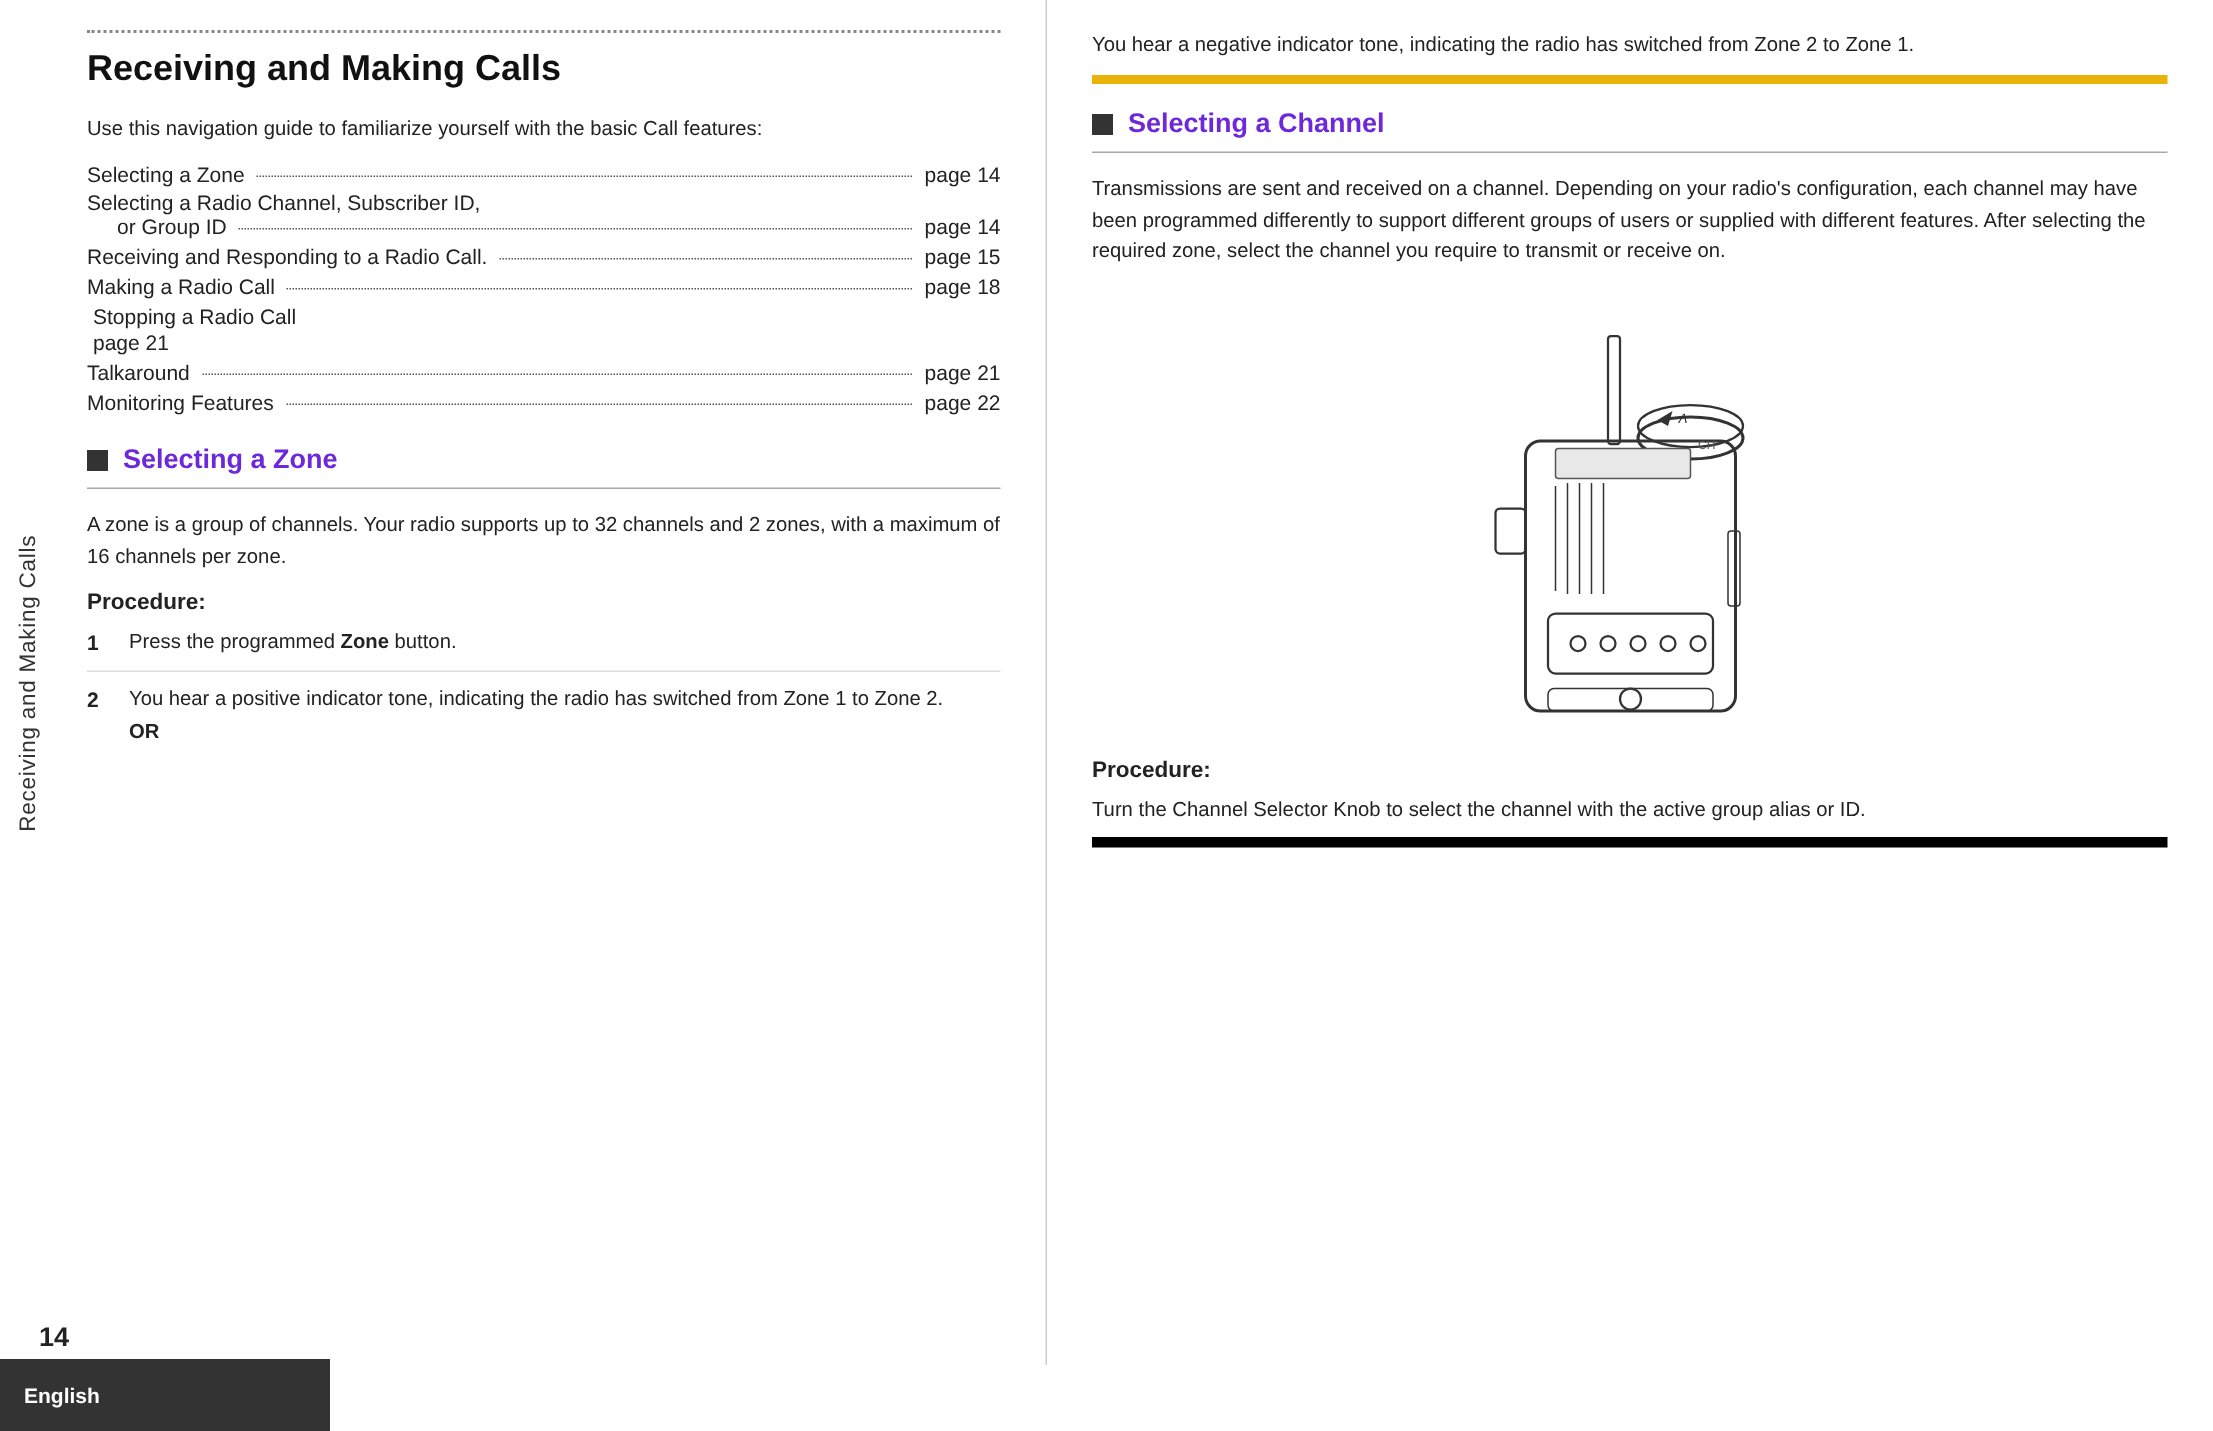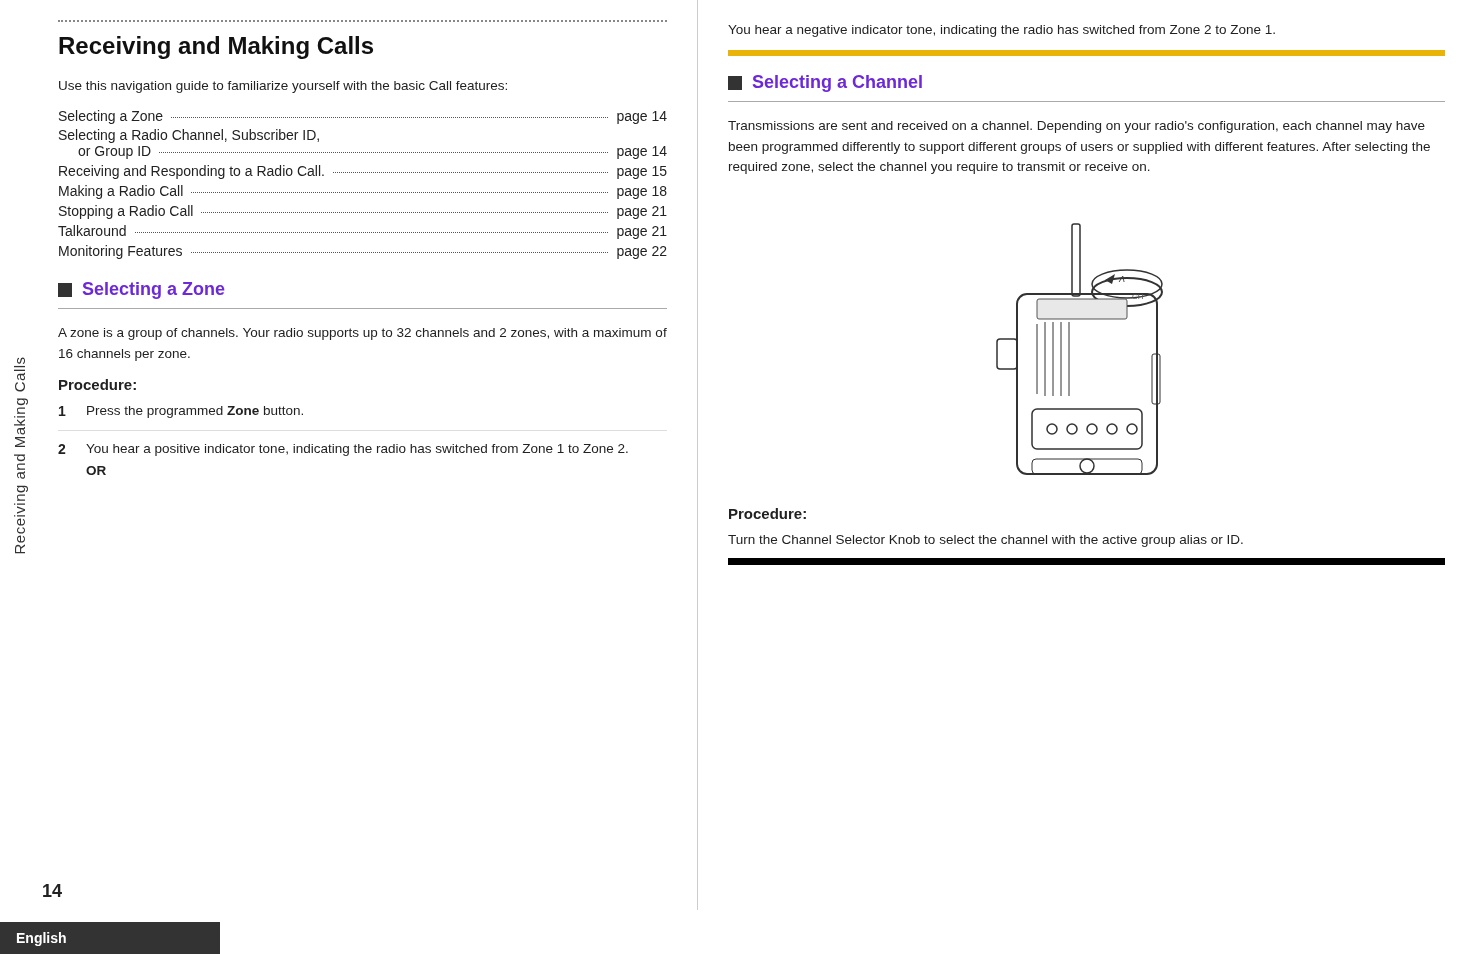--- a/index.html
+++ b/index.html
@@ -35,37 +35,37 @@
       color: #333;
       letter-spacing: 0.5px;
     }
 
     
     .bottom-bar {
       position: absolute;
       bottom: 0;
       left: 0;
       width: 220px;
-      height: 32px;
+      height: 48px;
       background: #333;
       display: flex;
       align-items: center;
       padding-left: 16px;
     }
     .bottom-bar span {
       color: #fff;
       font-size: 14px;
       font-weight: bold;
     }
 
     
     .page-number {
       position: absolute;
       bottom: 52px;
-      left: 42px;
+      left: 26px;
       font-size: 18px;
       font-weight: bold;
       color: #222;
     }
 
     
     .content-area {
       position: absolute;
       left: 38px;
       top: 0;
@@ -258,21 +258,21 @@
         <span class="toc-dots"></span>
         <span class="toc-page">page 15</span>
       </div>
 
       <div class="toc-entry" style="margin-top:4px;">
         <span class="toc-label">Making a Radio Call</span>
         <span class="toc-dots"></span>
         <span class="toc-page">page 18</span>
       </div>
 
-      <div class="toc-entry" style="margin-top:4px;">
+      <div class="toc-entry" style="margin-top:4px;flex-direction:column;">
         <span class="toc-label">Stopping a Radio Call</span>
         <span class="toc-dots"></span>
         <span class="toc-page">page 21</span>
       </div>
 
       <div class="toc-entry" style="margin-top:4px;">
         <span class="toc-label">Talkaround</span>
         <span class="toc-dots"></span>
         <span class="toc-page">page 21</span>
       </div>

